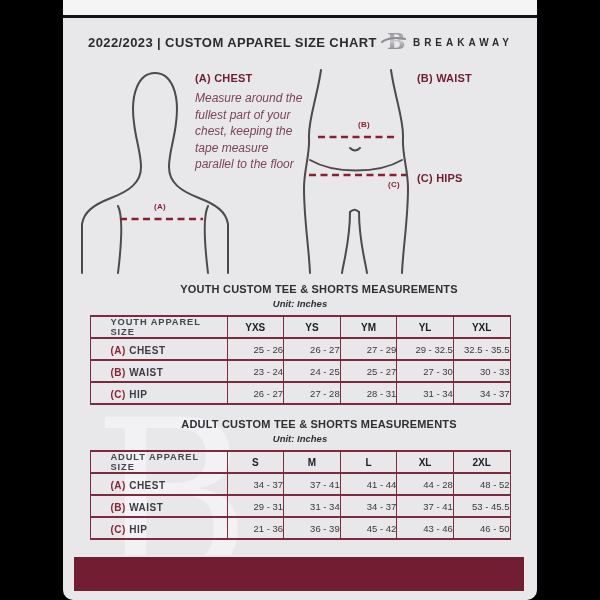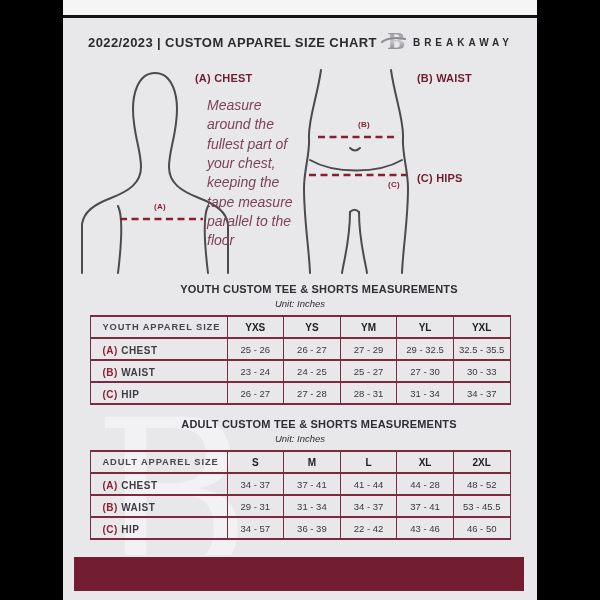--- a/index.html
+++ b/index.html
@@ -4,59 +4,60 @@
 <style>
   html,body { margin:0; padding:0; }
   body {
     width:600px; height:600px; background:#000;
     position:relative; overflow:hidden;
     font-family:"Liberation Sans", sans-serif;
   }
   .page {
     position:absolute; left:63px; top:0; width:474px; height:600px;
     background:#e8e8ea;
+    border-radius:10px;
   }
   .page-top-strip { height:15px; background:#f5f5f6; border-bottom:3px solid #141414; }
 
   
   .header { display:flex; justify-content:space-between; align-items:center; padding:9px 24px 0 25px; }
   .header-title { font-size:13px; font-weight:800; letter-spacing:0.4px; color:#2b2b2d; white-space:nowrap; }
   .brand { display:flex; align-items:center; gap:7px; }
   .brand-name { font-size:10px; font-weight:800; letter-spacing:4px; color:#2b2b2d; }
 
   
   .figures { position:relative; height:212px; }
   .fig { position:absolute; }
   .fig svg { overflow:visible; display:block; }
   .marker-label {
     position:absolute; font-size:8px; font-weight:bold; color:#8a1f33; letter-spacing:0.3px;
   }
   .guide { position:absolute; }
   .guide-heading { font-size:11px; font-weight:800; color:#6e1d30; margin:0 0 6px 0; letter-spacing:0.2px; }
-  .guide-body { font-size:14px; font-style:italic; font-weight:500; line-height:1.38; color:#7c4355; margin:12px; }
+  .guide-body { font-size:12px; font-style:italic; font-weight:500; line-height:1.38; color:#7c4355; margin:0; }
 
   
   .section-title { text-align:center; font-size:11px; font-weight:800; color:#2e2e33; letter-spacing:0.2px;margin-left:38px; }
-  .unit-line { text-align:center; font-size:9.5px; font-style:italic; font-weight:400; color:#2e2e33; margin-top:3px; }
+  .unit-line { text-align:center; font-size:9.5px; font-style:italic; font-weight:700; color:#2e2e33; margin-top:3px; }
   .youth-block { margin-top:13px; position:relative; z-index:1; }
   .adult-block { margin-top:13px; position:relative; z-index:1; }
 
   
   table.size-table {
     width:421px; margin:6px auto 0 auto; border-collapse:collapse; table-layout:fixed;
     background:transparent;
   }
   .size-table td, .size-table th {
     border:1.5px solid #7d2940; border-top-width:2px; border-bottom-width:2px;
     height:20px; padding:0; vertical-align:middle;
   }
-  .size-table .label-col { width:137px; text-align:left; padding-left:12px; }
+  .size-table .label-col { width:137px; text-align:left; padding-left:20px; }
   .size-table th.size-head { font-size:10px; font-weight:800; color:#202024; text-align:center; }
   .size-table th.table-corner { font-size:9.3px; font-weight:600; color:#46464c; letter-spacing:0.9px; }
-  .size-table td.value-cell { font-size:9.5px; color:#39393d; text-align:center; }
+  .size-table td.value-cell { font-size:9.5px; color:#39393d; text-align:right; }
   .row-label { font-size:10px; font-weight:700; color:#3c3c42; letter-spacing:0.5px; }
   .row-prefix { color:#8c2136; font-weight:800; }
 
   
   .watermark {
     position:absolute; left:30px; top:392px; z-index:0;
     font-family:"DejaVu Serif", serif; font-size:215px; line-height:1;
     color:rgba(250,250,252,0.55); user-select:none;
   }
 
@@ -219,23 +220,23 @@
       <tr>
         <td class="label-col"><span class="row-label"><span class="row-prefix">(B)</span> <span>WAIST</span></span></td>
         <td class="value-cell">29 - 31</td>
         <td class="value-cell">31 - 34</td>
         <td class="value-cell">34 - 37</td>
         <td class="value-cell">37 - 41</td>
         <td class="value-cell">53 - 45.5</td>
       </tr>
       <tr>
         <td class="label-col"><span class="row-label"><span class="row-prefix">(C)</span> <span>HIP</span></span></td>
-        <td class="value-cell">34 - 57</td>
+        <td class="value-cell">21 - 36</td>
         <td class="value-cell">36 - 39</td>
-        <td class="value-cell">22 - 42</td>
+        <td class="value-cell">45 - 42</td>
         <td class="value-cell">43 - 46</td>
         <td class="value-cell">46 - 50</td>
       </tr>
     </tbody>
       </table>
   </div>
 
   <div class="footer-bar"></div>
 </div>
 

